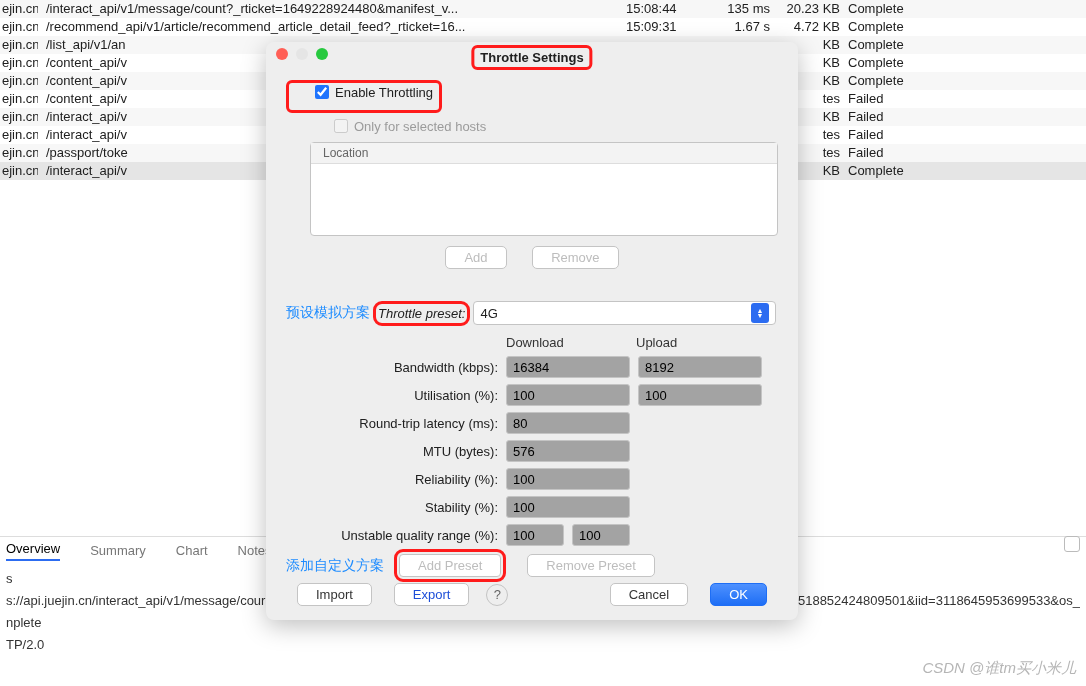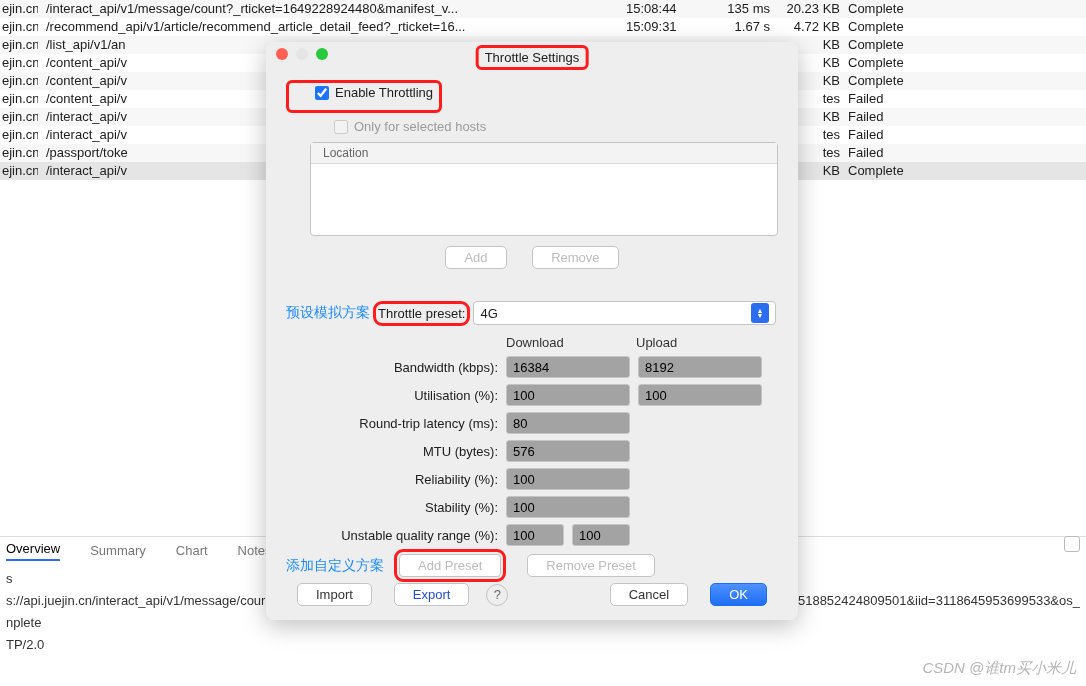--- a/index.html
+++ b/index.html
@@ -25,39 +25,39 @@
     .detail .line { white-space: nowrap; overflow: hidden; color: #333; }
 
     
     .dialog { position: absolute; left: 266px; top: 42px; width: 532px; height: 578px; background: #eeeeee; border-radius: 8px; box-shadow: 0 6px 24px rgba(0,0,0,0.25); }
     .titlebar { height: 24px; position: relative; }
     .traffic { position: absolute; left: 10px; top: 6px; display: flex; gap: 8px; }
     .tl { width: 12px; height: 12px; border-radius: 50%; }
     .tl.r { background: #ff5f56; }
     .tl.y { background: #e5e5e5; }
     .tl.g { background: #27c93f; }
-    .dlg-title { position: absolute; left: 50%; top: 3px; transform: translateX(-50%); font-weight: 400; font-size: 13px; }
+    .dlg-title { position: absolute; left: 50%; top: 3px; transform: translateX(-50%); font-weight: 700; font-size: 13px; }
 
     .dlg-body { padding: 14px 20px 0 20px; }
 
-    .chk-row { display: flex; align-items: flex-end; gap: 6px; margin-bottom: 8px; font-size: 13px; padding-left: 20px; }
+    .chk-row { display: flex; align-items: flex-start; gap: 6px; margin-bottom: 8px; font-size: 13px; padding-left: 20px; }
     .chk-row input { width: 14px; height: 14px; accent-color: #1e73fd; }
     .chk-row.indent { margin-left: 24px; color: #9b9b9b; }
 
     .host-list { margin-left: 24px; width: 468px; height: 94px; background: #fff; border: 1px solid #c4c4c4; border-radius: 4px; }
     .host-header { display: flex; background: #f3f3f3; border-bottom: 1px solid #ddd; font-size: 12px; color: #666; }
     .host-header span { padding: 3px 12px; }
     .btn-row { margin-top: 10px; text-align: center; }
     .mac-btn { display: inline-block; background: #fff; border: 1px solid #c4c4c4; border-radius: 5px; padding: 3px 18px; font-size: 13px; color: #555; margin: 0 11px; cursor: pointer; }
     .mac-btn.disabled { color: #bdbdbd; }
     .mac-btn.primary { background: linear-gradient(#4e91ff, #1e6ef5); color: #fff; border: 1px solid #1e6ef5; font-weight: 500; }
 
     .preset-row { display: flex; align-items: center; margin-top: 32px; gap: 2px; justify-content: center; }
     .blue-label { color: #1e8cff; font-size: 14px; font-weight: 500; }
-    .preset-label { font-size: 13px; margin-left: 6px; margin-right: 6px; }
+    .preset-label { font-size: 13px; margin-left: 6px; margin-right: 6px; font-style: italic; }
     .preset-select { flex: 1; height: 24px; border: 1px solid #c4c4c4; border-radius: 4px; background: #fff; padding: 0 6px; display: flex; align-items: center; justify-content: space-between; margin-right: 2px; }
     .arrows { width: 18px; height: 20px; background: #2c6cf1; border-radius: 3px; display: flex; align-items: center; justify-content: center; flex-direction: column; color: #fff; font-size: 7px; line-height: 5px; }
 
     .grid { margin-top: 10px; }
     .hdr-row { display: flex; font-size: 13px; color: #333; }
     .hdr-row .lab { width: 220px; }
     .hdr-row .col { width: 130px; }
     .grow { display: flex; align-items: center; margin-top: 6px; }
     .grow .lab { width: 220px; text-align: right; padding-right: 8px; font-size: 13px; }
     .grow input { height: 22px; border: 1px solid #c4c4c4; border-radius: 3px; padding: 0 6px; font-size: 13px; background: #a3a3a3; }

